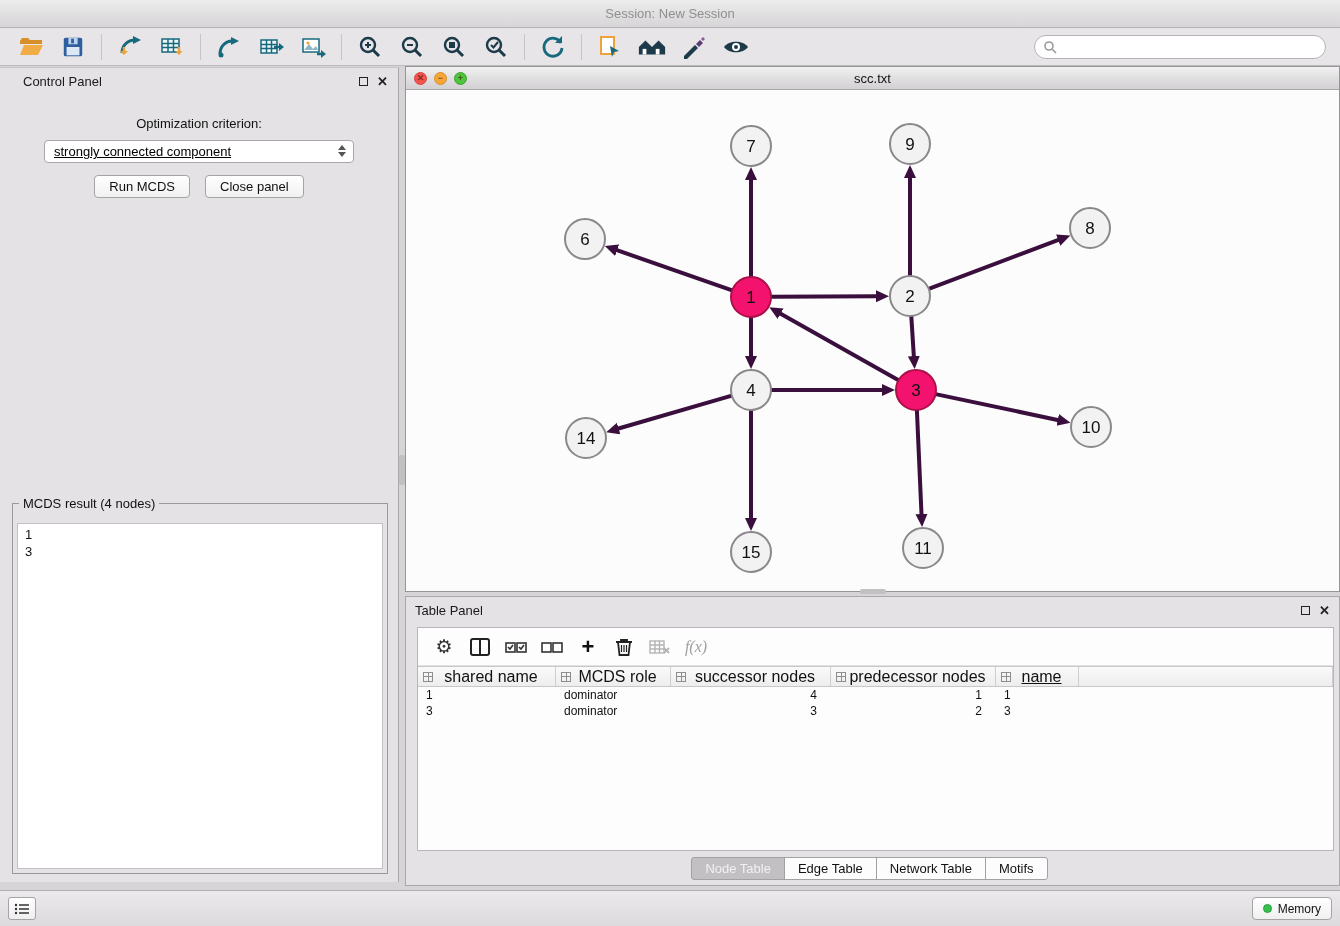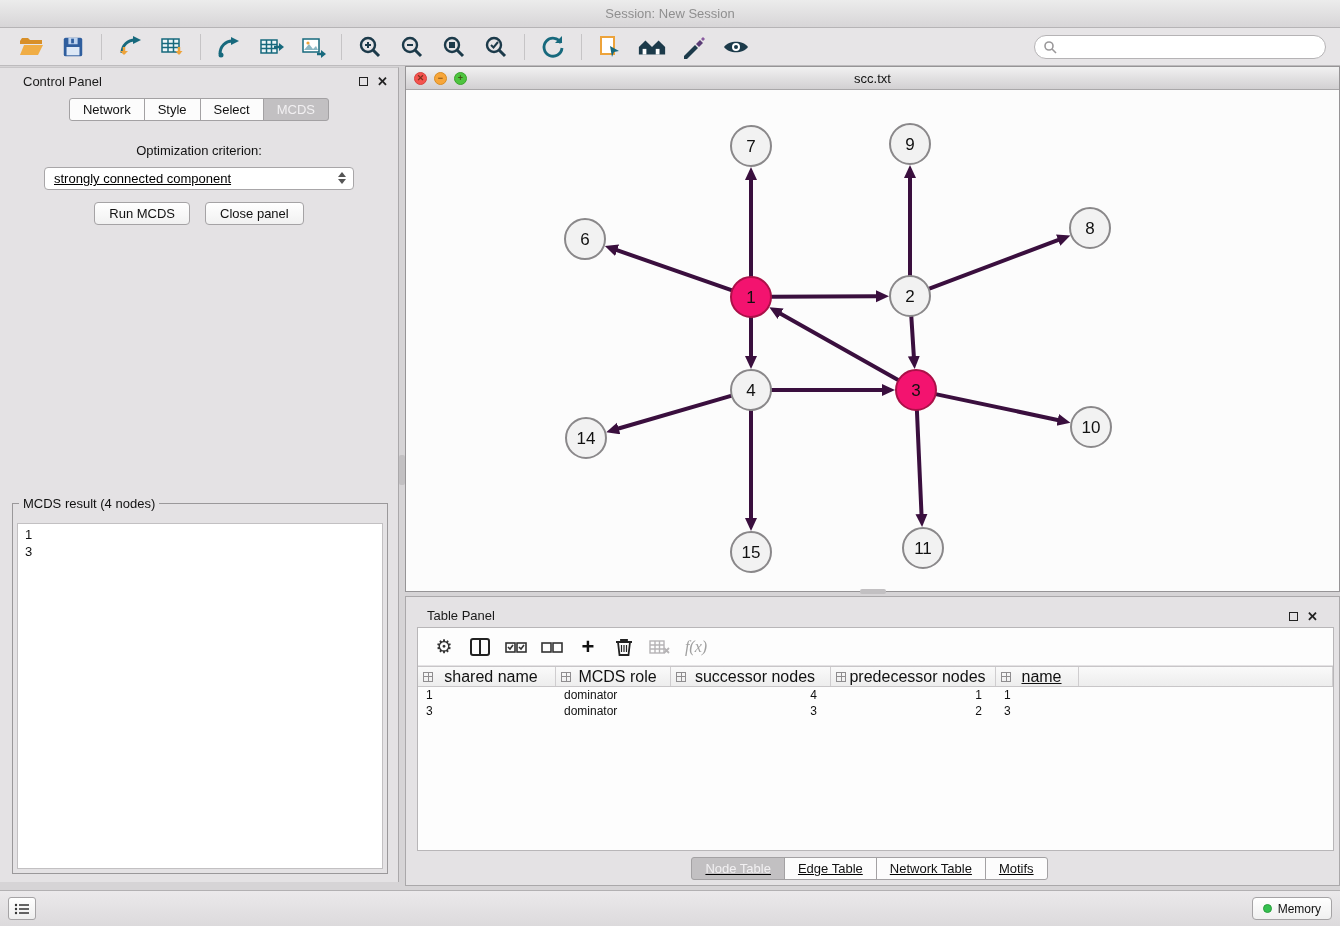--- a/index.html
+++ b/index.html
@@ -73,22 +73,22 @@
   .thead{display:flex;border-top:1px solid #c8c6c8;border-bottom:1px solid #c8c6c8;background:linear-gradient(#fafafa,#ededed);}
   .th{display:flex;align-items:center;height:19px;border-right:1px solid #cfcdcf;font-size:16px;color:#111;}
   .th .col-label{flex:1;text-align:center;padding-right:6px;}
   .col-icon{width:10px;height:10px;margin-left:5px;border:1px solid #8f8d8f;
     background:
       linear-gradient(#8f8d8f,#8f8d8f) 0 3px/100% 1px no-repeat,
       linear-gradient(#8f8d8f,#8f8d8f) 4px 0/1px 100% no-repeat;}
   .tr{display:flex;}
   .td{font-size:12px;height:16px;line-height:16px;padding-left:8px;color:#111;}
   .td.right{text-align:right;padding-left:0;padding-right:14px;}
-  .bottom-tabs{position:absolute;left:0;right:6px;bottom:5px;display:flex;text-decoration:underline;}
-  .table-head-row{height:26px;display:flex;align-items:flex-end;padding:0 21px;font-size:13px;color:#1a1a1a;}
+  .bottom-tabs{position:absolute;left:0;right:6px;bottom:5px;display:flex;}
+  .table-head-row{height:26px;display:flex;align-items:center;padding:0 9px;font-size:13px;color:#1a1a1a;}
   .table-head-row .ph-icons{margin-left:auto;display:flex;align-items:center;gap:9px;}
 
   
   .statusbar{position:absolute;left:0;right:0;bottom:0;height:36px;background:linear-gradient(#ebe9eb,#dcdadc);
     border-top:1px solid #b2b0b2;display:flex;align-items:center;padding:0 8px;}
   .status-left-btn{width:28px;height:23px;border:1px solid #a5a3a5;border-radius:3px;
     background:linear-gradient(#fff,#eee);display:flex;align-items:center;justify-content:center;}
   .memory-btn{margin-left:auto;height:23px;border:1px solid #a5a3a5;border-radius:4px;
     background:linear-gradient(#fff,#f0f0f0);display:flex;align-items:center;gap:6px;padding:0 10px;font-size:12px;color:#111;}
   .mem-dot{width:9px;height:9px;border-radius:50%;background:#35c04f;border:1px solid #2a9e3e;}
@@ -240,26 +240,20 @@
 </div>
 
 <div class="control-panel">
   <div class="panel-head">
     <span>Control Panel</span>
     <span class="ph-icons">
       <span class="sq-icon"></span>
       <span class="x-icon">✕</span>
     </span>
   </div>
-  <div class="tabs" id="cp-tabs">
-      <div class="tab">Network</div>
-      <div class="tab">Style</div>
-      <div class="tab">Select</div>
-      <div class="tab active">MCDS</div>
-    </div>
   <div class="opt-label">Optimization criterion:</div>
   <div class="dropdown">
     <span>strongly connected component</span>
     <span class="spinner">
         <i class="up"></i>
         <i class="dn"></i>
       </span>
   </div>
   <div class="btn-row">
     <button class="btn">Run MCDS</button>

